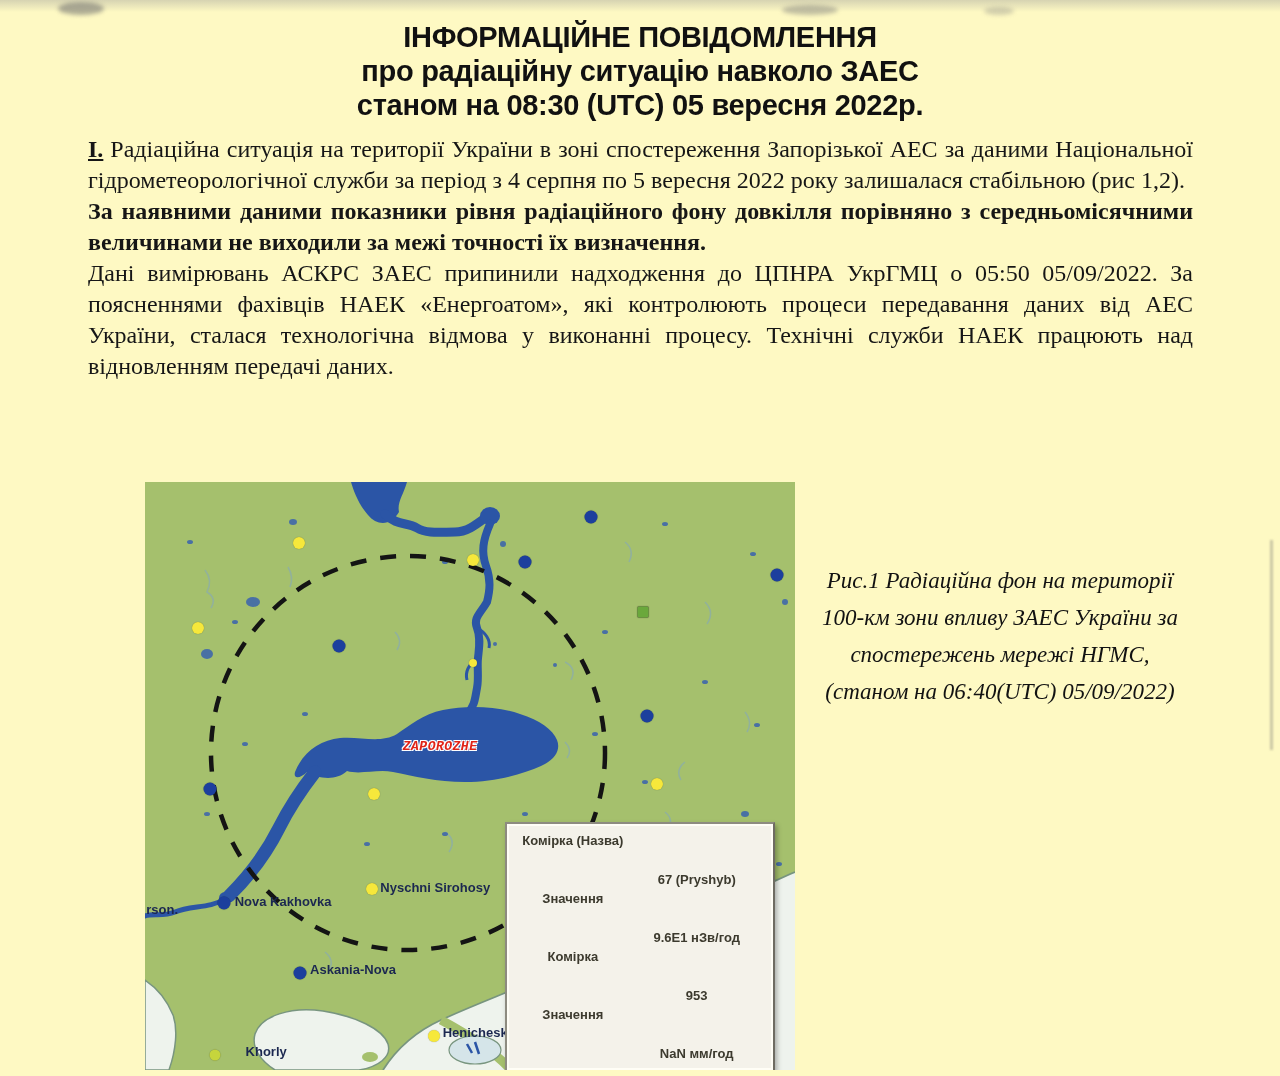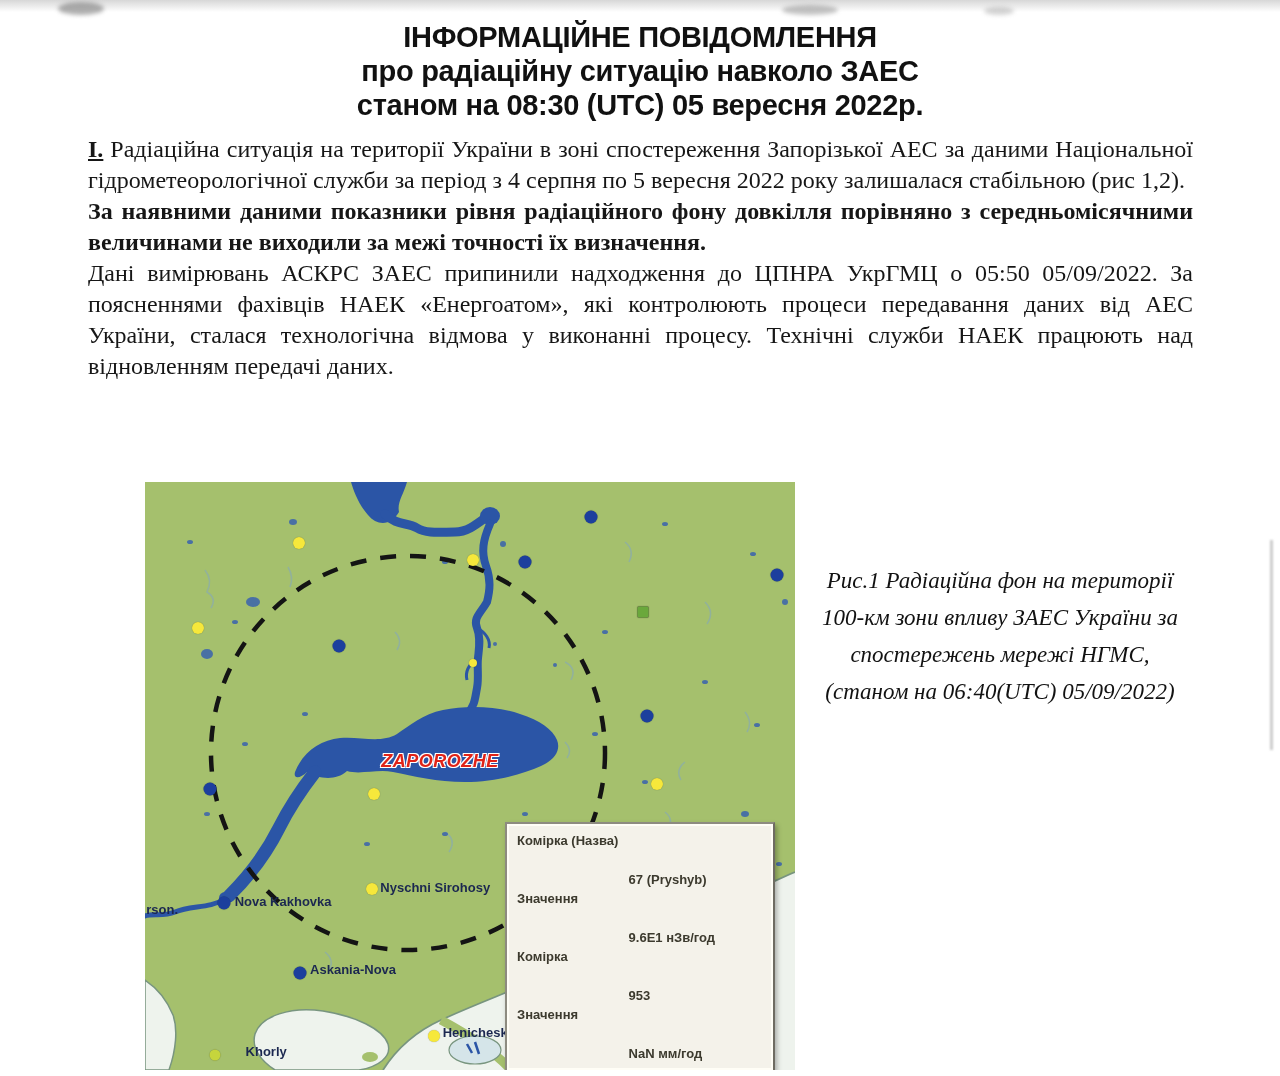--- a/index.html
+++ b/index.html
@@ -1,16 +1,16 @@
 <!DOCTYPE html>
 <html><head>
 <meta charset="utf-8">
 <style>
   html,body{margin:0;padding:0;background:#e8e8e8;}
-  .page{position:relative;width:1280px;height:1076px;background:#ffffff;overflow:hidden;
+  .page{position:relative;width:1280px;height:1076px;background:#fef9c3;overflow:hidden;
         font-family:"Liberation Serif",serif;color:#161616;}
   
   .scan-top{position:absolute;left:0;top:0;width:100%;height:12px;
             background:linear-gradient(180deg,rgba(150,150,150,.38),rgba(255,255,255,0));}
   .smudge{position:absolute;border-radius:50%;filter:blur(2px);}
   .sm1{left:58px;top:2px;width:46px;height:13px;background:rgba(110,110,110,.55);}
   .sm2{left:782px;top:5px;width:56px;height:10px;background:rgba(120,120,120,.45);}
   .sm3{left:984px;top:7px;width:30px;height:8px;background:rgba(130,130,130,.35);}
   .scan-right{position:absolute;left:1270px;top:540px;width:3px;height:210px;
               background:rgba(110,110,110,.35);filter:blur(1px);}
@@ -32,28 +32,28 @@
        box-shadow:inset 0 0 34px rgba(70,90,25,.28), inset 0 3px 4px rgba(40,60,20,.35);}
   .map svg{position:absolute;left:0;top:0;}
   .layer{position:absolute;left:0;top:0;width:100%;height:100%;}
   .dot{position:absolute;border-radius:50%;transform:translate(-50%,-50%);
        box-shadow:0 0 1px rgba(0,0,0,.4);}
   .dot.square{border-radius:2px;}
   .town{position:absolute;transform:translate(0,-50%);white-space:nowrap;
         font-family:"Liberation Sans",sans-serif;font-weight:bold;font-size:13px;
         color:#1b2750;letter-spacing:0;}
   .hilite{position:absolute;transform:translate(-50%,-50%);white-space:nowrap;
-          font-family:Liberation Sans, sans-serif;font-weight:bold;font-style:italic;
-          font-size:18px;letter-spacing:.5px;
-          text-shadow:-1px -1px 0 #fff,1px -1px 0 #fff,-1px 1px 0 #fff,1px 1px 0 #fff;margin-top:15px;}
+          font-family:Liberation Mono, monospace;font-weight:bold;font-style:italic;
+          font-size:13px;letter-spacing:.5px;
+          text-shadow:-1px -1px 0 #fff,1px -1px 0 #fff,-1px 1px 0 #fff,1px 1px 0 #fff;}
   .infobox{position:absolute;left:55.4%;top:57.8%;width:41.5%;
            background:#f4f2ea;border:2px solid #8d8b80;border-right-color:#6e6c62;border-bottom-color:#6e6c62;
            box-shadow:2px 3px 5px rgba(0,0,0,.3), inset 0 0 0 2px #fffef6;
            padding:7px 8px 7px 10px;box-sizing:border-box;
-           font-family:"Liberation Sans",sans-serif;font-weight:bold;font-size:13px;color:#3c3a2e;}
+           font-family:"Liberation Sans",sans-serif;font-weight:bold;font-size:13px;color:#3c3a2e;text-align:center;}
   .inforow{display:flex;line-height:19px;}
   .inforow .lbl{width:45%;flex:none;}
   .inforow .val{flex:1;margin-top:39px;}
 </style>
 </head>
 <body>
 
 <div class="page">
   <div class="scan-top"></div>
   <div class="smudge sm1"></div>

